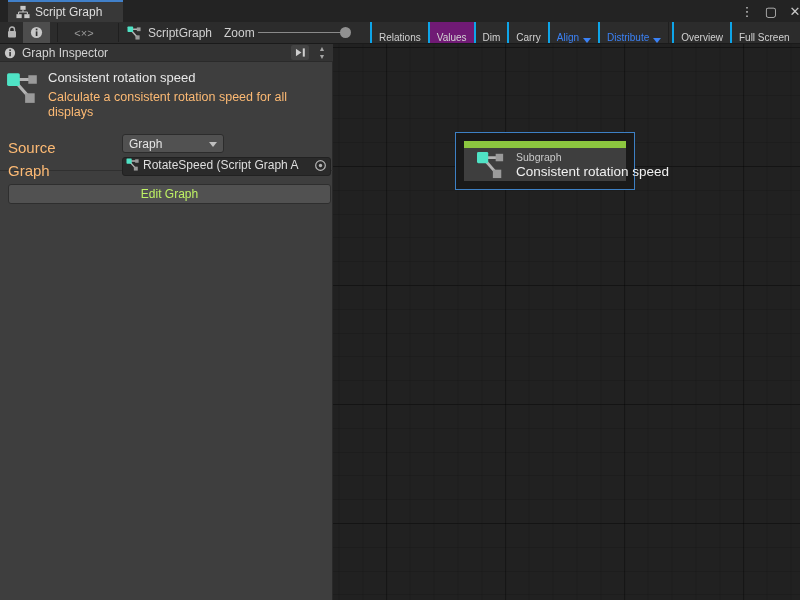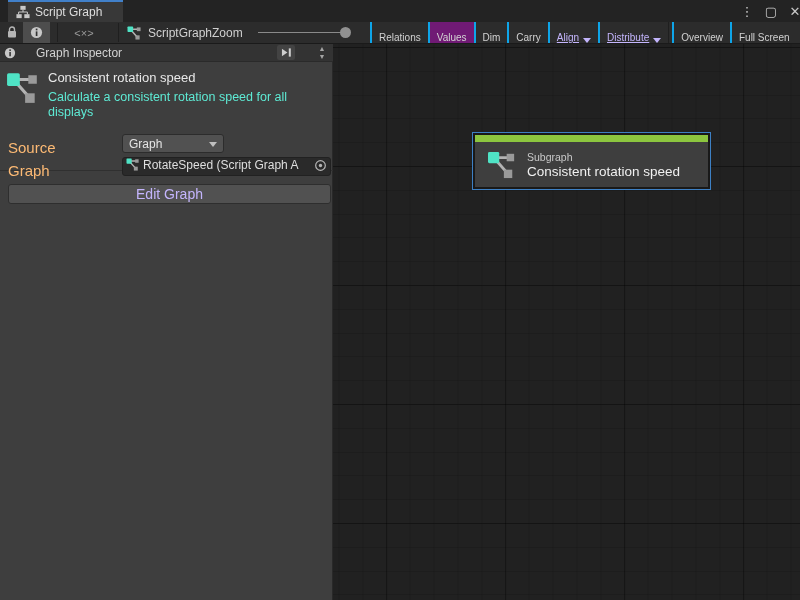--- a/index.html
+++ b/index.html
@@ -32,42 +32,42 @@
   .tb-active { background:#4d4d4d; }
   .tb-sep { position:absolute; top:1px; width:1px; height:19px; background:#1f1f1f; }
   .zoom-track { position:absolute; left:258px; top:10px; width:90px; height:1px; background:#8a8a8a; }
   .zoom-knob { position:absolute; left:340px; top:5px; width:11px; height:11px; border-radius:50%; background:#919191; }
   .tb-right { position:absolute; left:370px; top:0; right:0; height:21px; display:flex; align-items:stretch; }
   .tb-cell {
     display:flex; align-items:flex-end; gap:4px; padding:0 7px;
     border-left:2px solid #0ea5e9; color:#d2d2d2; white-space:nowrap; font-size:10px;
   }
   .tb-cell.active { background:#701a75; }
-  .tb-cell.disabled { color:#c4b5fd;text-decoration:underline; }
+  .tb-cell.disabled { color:#3b82f6; }
   .caret { width:0; height:0; border-left:4px solid transparent; border-right:4px solid transparent; border-top:5px solid currentColor; margin-top:1px; }
   .tb-gap { width:4px; border-left:1px solid #1f1f1f; }
 
   
   .inspector {
     position:absolute; left:0; top:44px; width:333px; height:556px;
     background:#3e3e3e; border-right:1px solid #292929;
   }
   .insp-header {
     position:absolute; left:0; top:0; width:333px; height:18px;
     background:#333333; border-bottom:1px solid #2a2a2a;
-    display:flex; align-items:center; padding:0 4px; gap:20px;
+    display:flex; align-items:center; padding:0 4px; gap:6px;
   }
   .insp-title { flex:1; color:#d2d2d2; font-size:12px; }
   .dock-btn { width:18px; height:15px; background:#434343; border-radius:2px; display:flex; align-items:center; justify-content:center; }
   .spinner { width:14px; height:17px; display:flex; flex-direction:column; }
   .spin-btn { flex:1; display:flex; align-items:center; justify-content:center; color:#a5a5a5; font-size:7px; line-height:1; }
   .summary { position:absolute; left:0; top:19px; width:333px; height:108px; border-bottom:1px solid #303030; }
   .summary-icon { position:absolute; left:6px; top:9px; }
   .summary-title { position:absolute; left:48px; top:7px; font-size:13px; color:#e8e8e8; }
-  .summary-desc { position:absolute; left:48px; top:27px; width:272px; font-size:12.5px; line-height:15px; color:#5eead4; }
+  .summary-desc { position:absolute; left:48px; top:27px; width:272px; font-size:12.5px; line-height:15px; color:#fdba74; }
   .field-row { position:absolute; left:0; width:333px; height:20px; }
   .field-label { position:absolute; left:8px; top:6px; color:#fdba74; font-size:15px; }
   .row-source { top:89px; }
   .row-graph { top:112px; }
   .dropdown {
     position:absolute; left:122px; top:1px; width:102px; height:19px;
     background:#515151; border:1px solid #2c2c2c; border-radius:3px;
     display:flex; align-items:center; padding:0 6px; color:#e4e4e4;
   }
   .dropdown .caret { margin-left:auto; color:#c0c0c0; }
@@ -79,37 +79,37 @@
   .object-field {
     position:absolute; left:122px; top:1px; width:209px; height:19px;
     background:#2a2a2a; border:1px solid #212121; border-radius:3px;
     display:flex; gap:3px; padding:0 2px 0 3px; color:#dfdfdf; overflow:hidden;
   }
   .object-text { flex:1; white-space:nowrap; overflow:hidden; font-size:12px; }
   .picker-btn { width:15px; height:15px; display:flex; align-items:center; justify-content:center; flex:none; }
   .edit-btn {
     position:absolute; left:8px; top:140px; width:323px; height:20px;
     background:#515151; border:1px solid #2e2e2e; border-radius:3px;
-    display:flex; align-items:center; justify-content:center; color:#c4b5fd; font-size:14px;
+    display:flex; align-items:center; justify-content:center; color:#bef264; font-size:12px;
   }
 
   
   .canvas {
     position:absolute; left:333px; top:44px; width:467px; height:556px;
     background-color:#212121;
     background-image:
       repeating-linear-gradient(to right, rgba(0,0,0,0.30) 0 1px, transparent 1px 119px),
       repeating-linear-gradient(to bottom, rgba(0,0,0,0.30) 0 1px, transparent 1px 119px),
       repeating-linear-gradient(to right, rgba(0,0,0,0.12) 0 1px, transparent 1px 23.8px),
       repeating-linear-gradient(to bottom, rgba(0,0,0,0.12) 0 1px, transparent 1px 23.8px);
     background-position: 53px 0, 0 3px, 5.4px 0, 0 3px;
   }
   .node {
-    position:absolute; left:122px; top:88px; width:239px; height:58px;
-    border:1px solid #3d80c4; background:#191919; padding:2px;margin-left:17px;
+    position:absolute; left:122px; top:88px; width:180px; height:58px;
+    border:1px solid #3d80c4; background:#191919; padding:8px;
   }
   .node-body { width:100%; height:100%; background:#3e3e3e; display:flex; flex-direction:column; }
   .node-head { height:7px; background:#8cc63f; flex:none; }
   .node-content { flex:1; display:flex; align-items:center; gap:10px; padding-left:12px; }
   .node-texts { display:flex; flex-direction:column; gap:1px; }
   .node-kind { font-size:10.5px; color:#c9c9c9; }
   .node-title { font-size:13.5px; color:#f0f0f0; white-space:nowrap; }
 </style>
 </head>
 <body>
@@ -158,21 +158,21 @@
       <svg width="15" height="14" viewBox="0 0 32 30">
         <path d="M7 7 L24 7 M7 7 L22 24" stroke="#b3b3b3" stroke-width="3.2" fill="none"></path>
         <rect x="1" y="1" width="12" height="12" rx="1.5" fill="#4fe3c5"></rect>
         <rect x="21" y="3" width="8" height="8" fill="#9a9a9a"></rect>
         <rect x="18" y="20" width="9" height="9" fill="#9a9a9a"></rect>
       </svg>
     </span>
     <span>ScriptGraph</span>
   </div>
 
-  <div class="tb-abs" style="left:212px; color:#cfcfcf;">Zoom</div>
+  <div class="tb-abs" style="left:224px; color:#cfcfcf;">Zoom</div>
   <div class="zoom-track"></div>
   <div class="zoom-knob"></div>
   <div class="tb-abs" style="left:356px; color:#cfcfcf;margin-top:44px;">1x</div>
 
   <div class="tb-right">
     <div class="tb-cell">
         <span>Relations</span>
       </div>
     <div class="tb-cell active">
         <span>Values</span>

